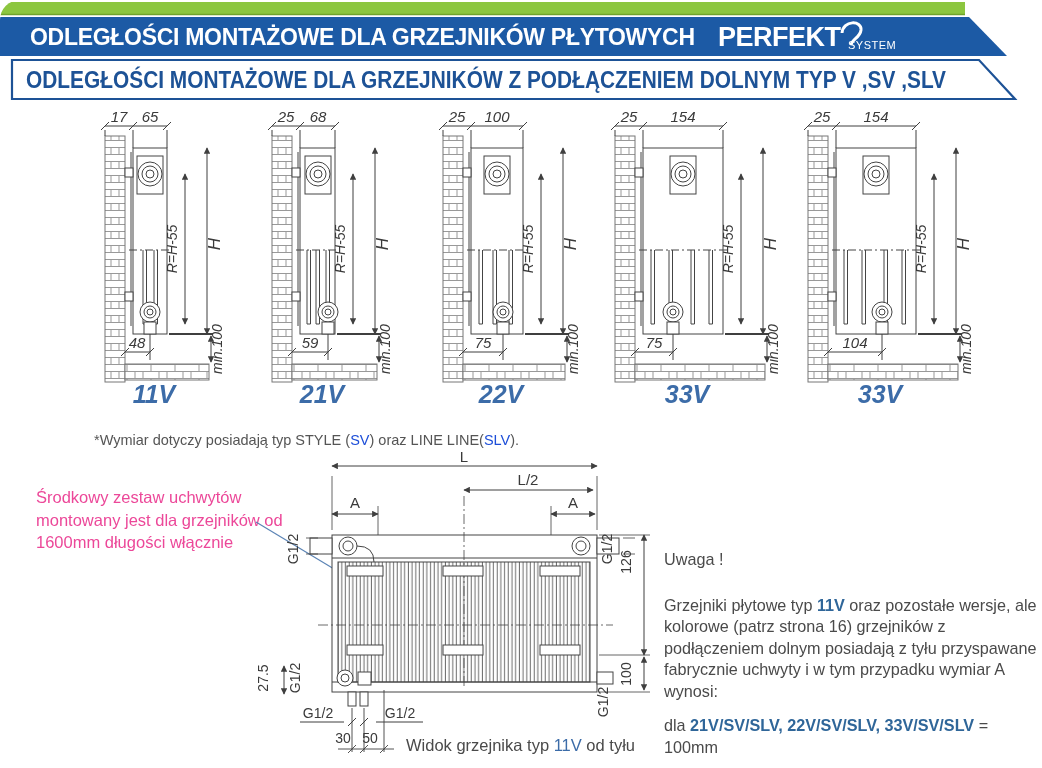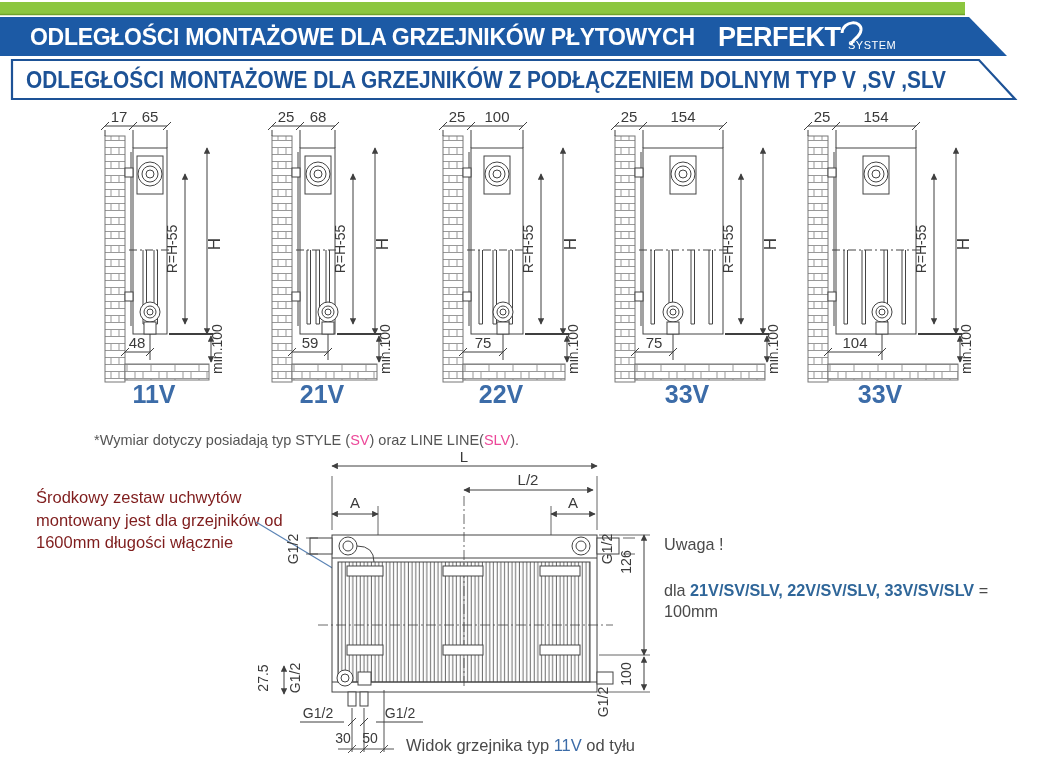--- a/index.html
+++ b/index.html
@@ -1,30 +1,30 @@
 <!DOCTYPE html>
 <html><head>
 <meta charset="utf-8">
 <style>
   html,body{margin:0;padding:0;background:#fff;}
   .page{position:relative;width:1042px;height:768px;background:#fff;overflow:hidden;
-        font-family:"Liberation Sans",sans-serif;}
+        font-family:"Liberation Sans",sans-serif;border-radius:20px;}
   svg text{font-family:"Liberation Sans",sans-serif;}
   .dimtxt{font-size:15px;fill:#3a3a3a;}
   .dimtxt-s{font-size:14px;fill:#3a3a3a;}
   .htxt{font-size:17px;fill:#3a3a3a;}
   .typelabel{font-size:25px;font-weight:bold;fill:#3c6ca8;}
-  .diagram-row{position:absolute;top:112px;left:0;display:flex;align-items:flex-start;}
+  .diagram-row{position:absolute;top:112px;left:0;display:flex;align-items:flex-start;font-style:italic;}
   .footnote{position:absolute;left:94px;top:432px;font-size:14.5px;color:#555;}
-  .footnote .acc{color:#ec4899;margin-top:20px;}
+  .footnote .acc{color:#1d4ed8;margin-top:20px;}
   .left-note{position:absolute;left:36px;top:486px;width:268px;font-size:16.5px;
-             line-height:22.5px;color:#7f1d1d;}
+             line-height:22.5px;color:#ec4899;}
   .back-view{position:absolute;left:248px;top:450px;}
   .notice{position:absolute;left:664px;top:534px;width:374px;color:#4a4a4a;font-size:16.2px;line-height:21.5px;}
-  .notice .title{margin:0 0 24px 0;}
+  .notice .title{margin:15px 0 24px 0;}
   .notice p{margin:0;}
   .notice .vline{margin-top:13px;}
   .notice .acc{color:#2f6699;font-weight:bold;}
   .cap-pre,.cap-suf{fill:#4a4a4a;}
   .cap-acc{fill:#3c6ca8;}
 </style>
 </head>
 <body>
 
 <div class="page">
@@ -346,16 +346,17 @@
       <text class="dimtxt-s" x="95" y="293" text-anchor="middle">30</text>
       <text class="dimtxt-s" x="122" y="293" text-anchor="middle">50</text>
     </g>
 
     <text x="158" y="301" font-size="16.5"><tspan class="cap-pre">Widok grzejnika typ </tspan><tspan class="cap-acc">11V</tspan><tspan class="cap-suf"> od tyłu</tspan></text>
   </svg>
 
   
   <div class="notice">
     <p class="title">Uwaga !</p>
+    <p><span>Grzejniki płytowe typ </span><span class="acc">11V</span><span> oraz pozostałe wersje, ale kolorowe (patrz strona 16) grzejników z podłączeniem dolnym posiadają z tyłu przyspawane fabrycznie uchwyty i w tym przypadku wymiar A wynosi:</span></p>
     <p class="vline"><span>dla </span><span class="acc">21V/SV/SLV, 22V/SV/SLV, 33V/SV/SLV</span><span> = 100mm</span></p>
   </div>
 
 </div>
 
 </body></html>

